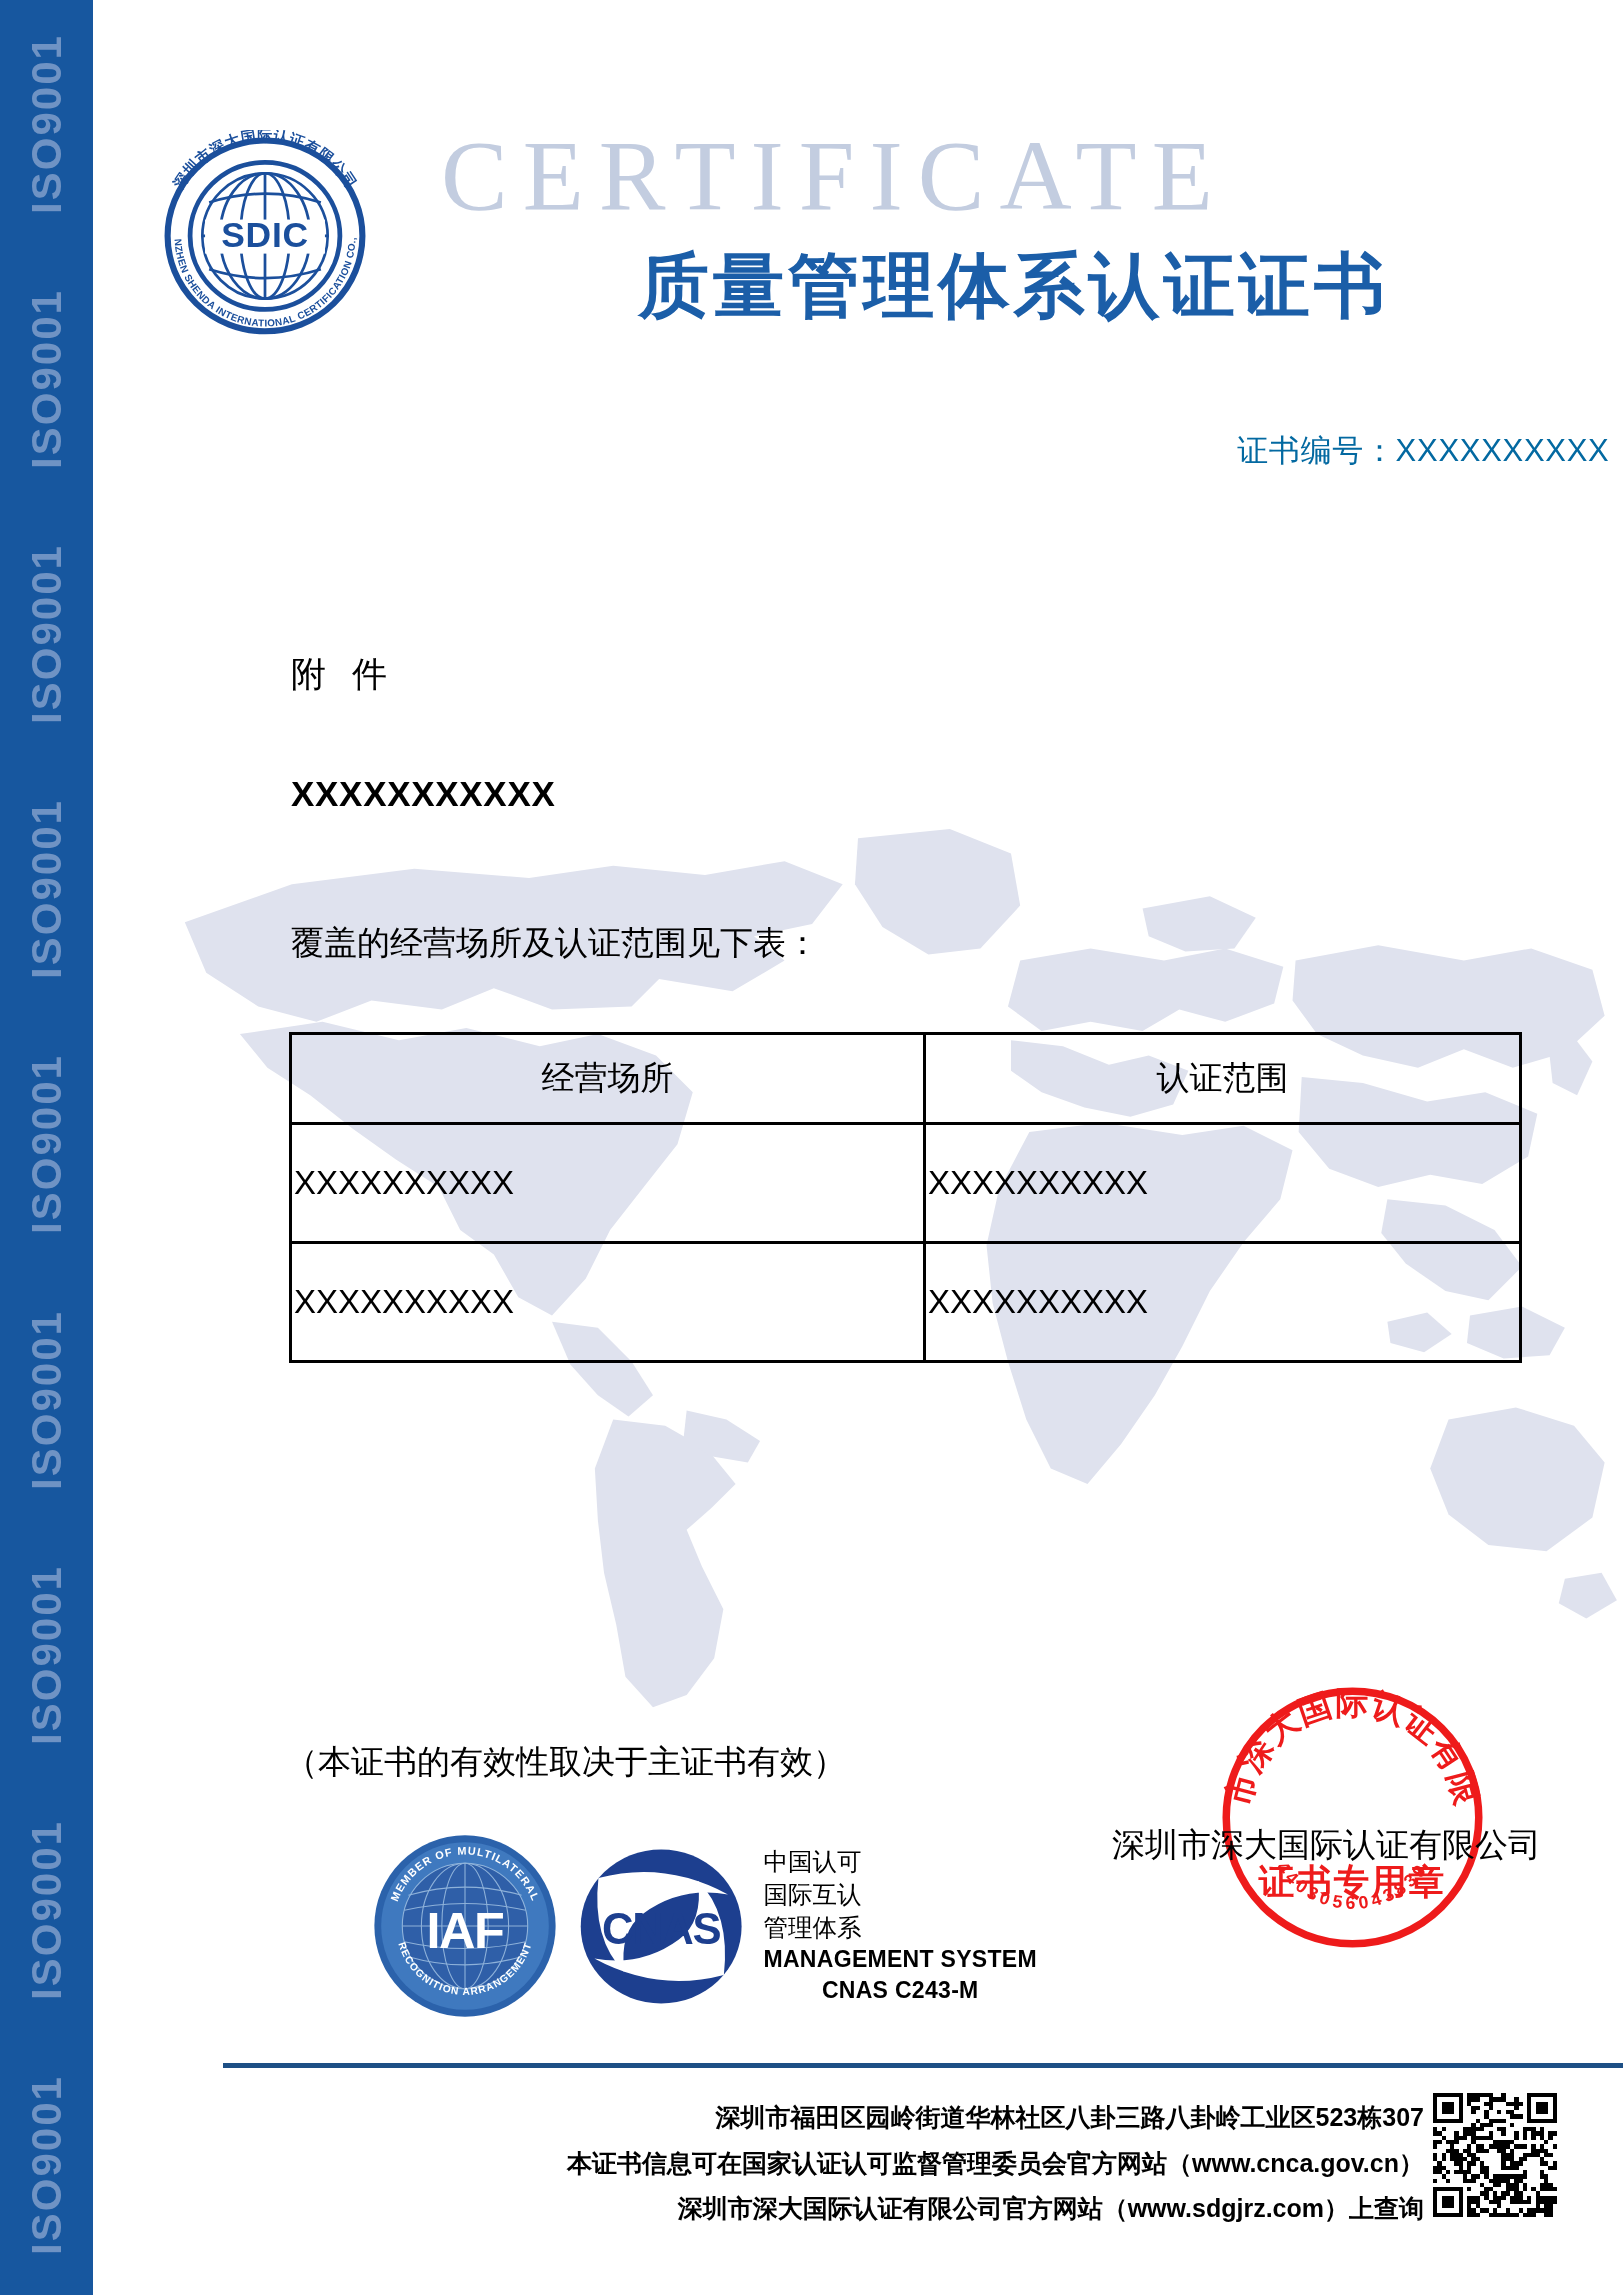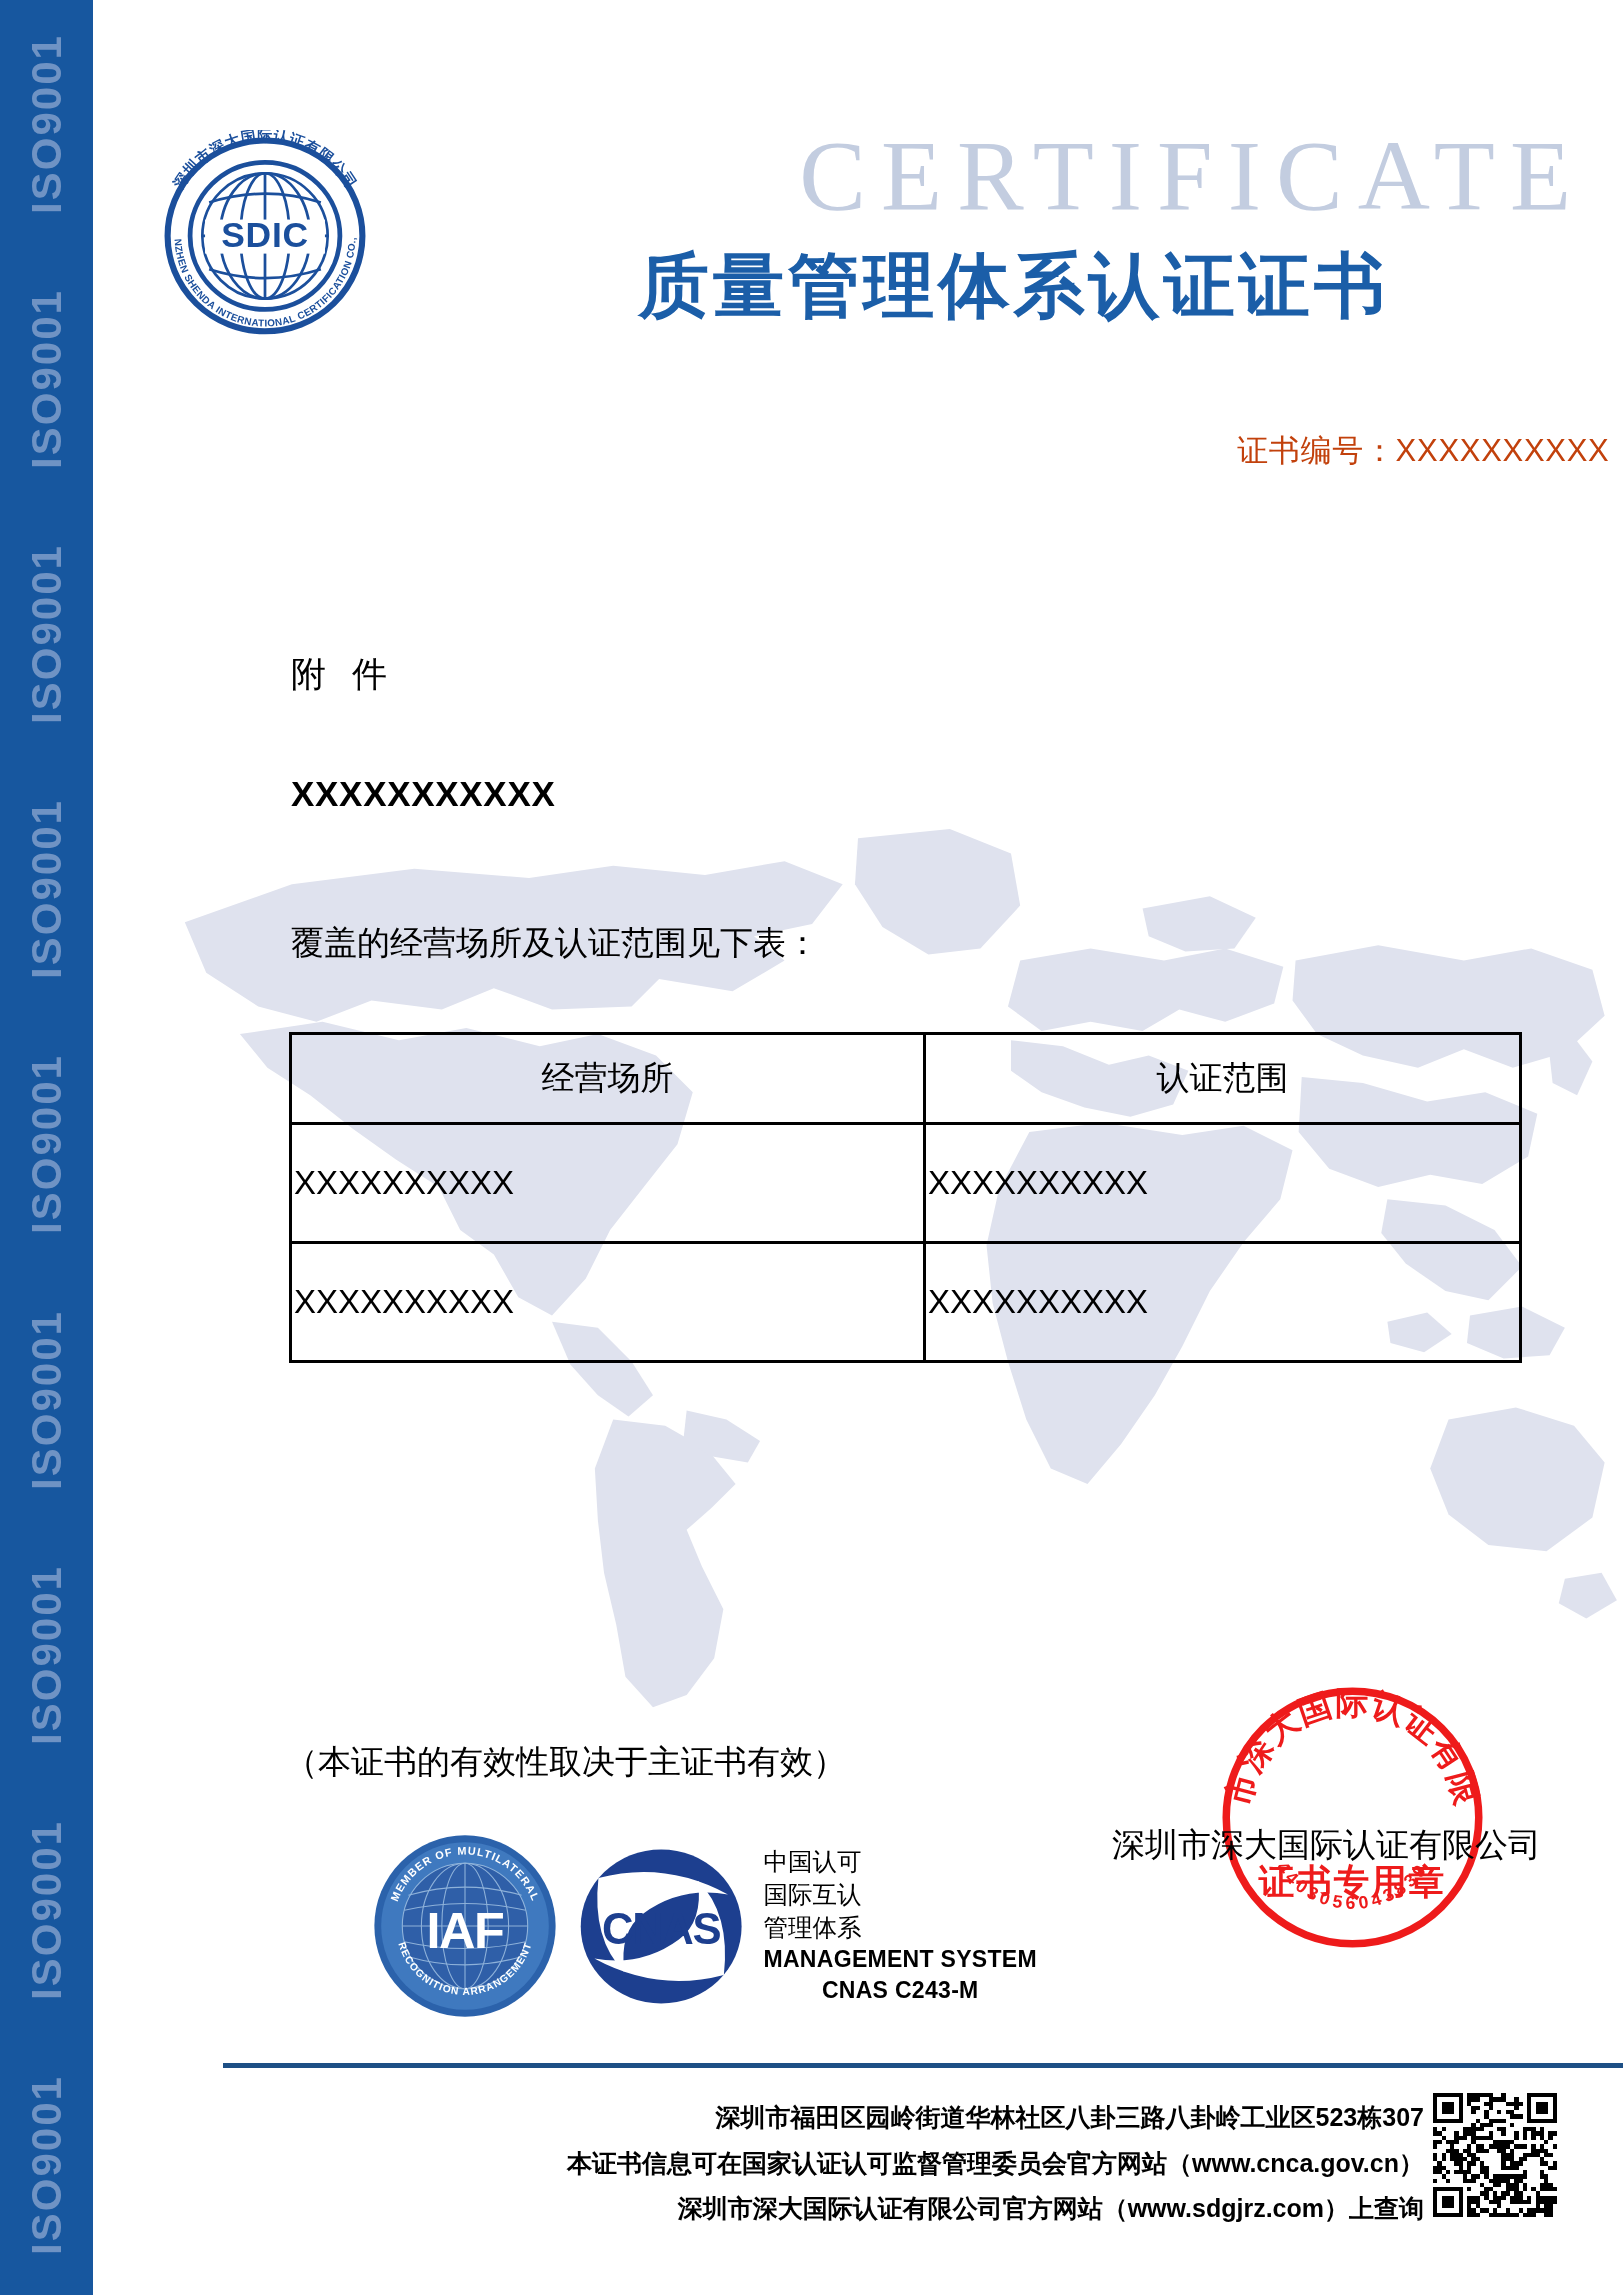--- a/index.html
+++ b/index.html
@@ -83,21 +83,21 @@
     width: 1145px;
     height: 109px;
   }
   #cert-word {
     font-family: "Liberation Serif", "DejaVu Serif", serif;
     font-size: 100px;
     letter-spacing: 15px;
     color: #c3cde0;
     white-space: nowrap;
     line-height: 1;
-    text-align: right;
+    text-align: left;
   }
   #cert-word-reflect {
     position: absolute;
     left: 348px;
     top: 232px;
     width: 1145px;
     height: 55px;
     overflow: hidden;
   }
   #cert-title-cn {
@@ -114,21 +114,21 @@
     white-space: nowrap;
     font-family: "Liberation Sans", "DejaVu Sans", sans-serif;
   }
 
   
   #cert-no {
     position: absolute;
     right: 13.6px;
     top: 430px;
     font-size: 31px;
-    color: #c2410c;
+    color: #0369a1;
     letter-spacing: 0.7px;
     white-space: nowrap;
     z-index: 12;
   }
 
   
   #body-area {
     position: absolute;
     left: 93px; top: 0;
     width: 1530px; height: 2295px;

